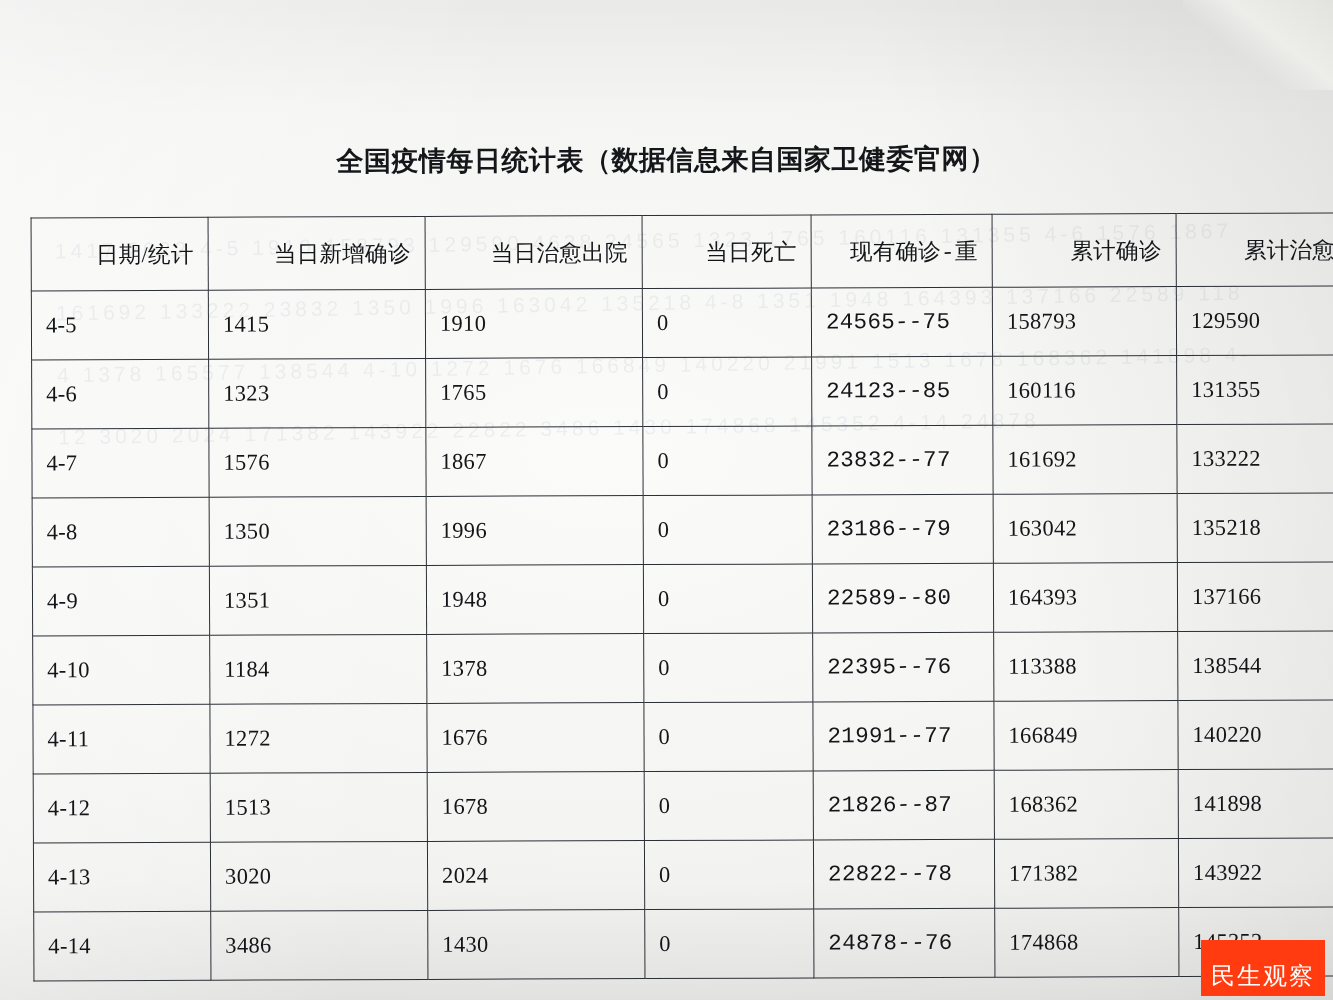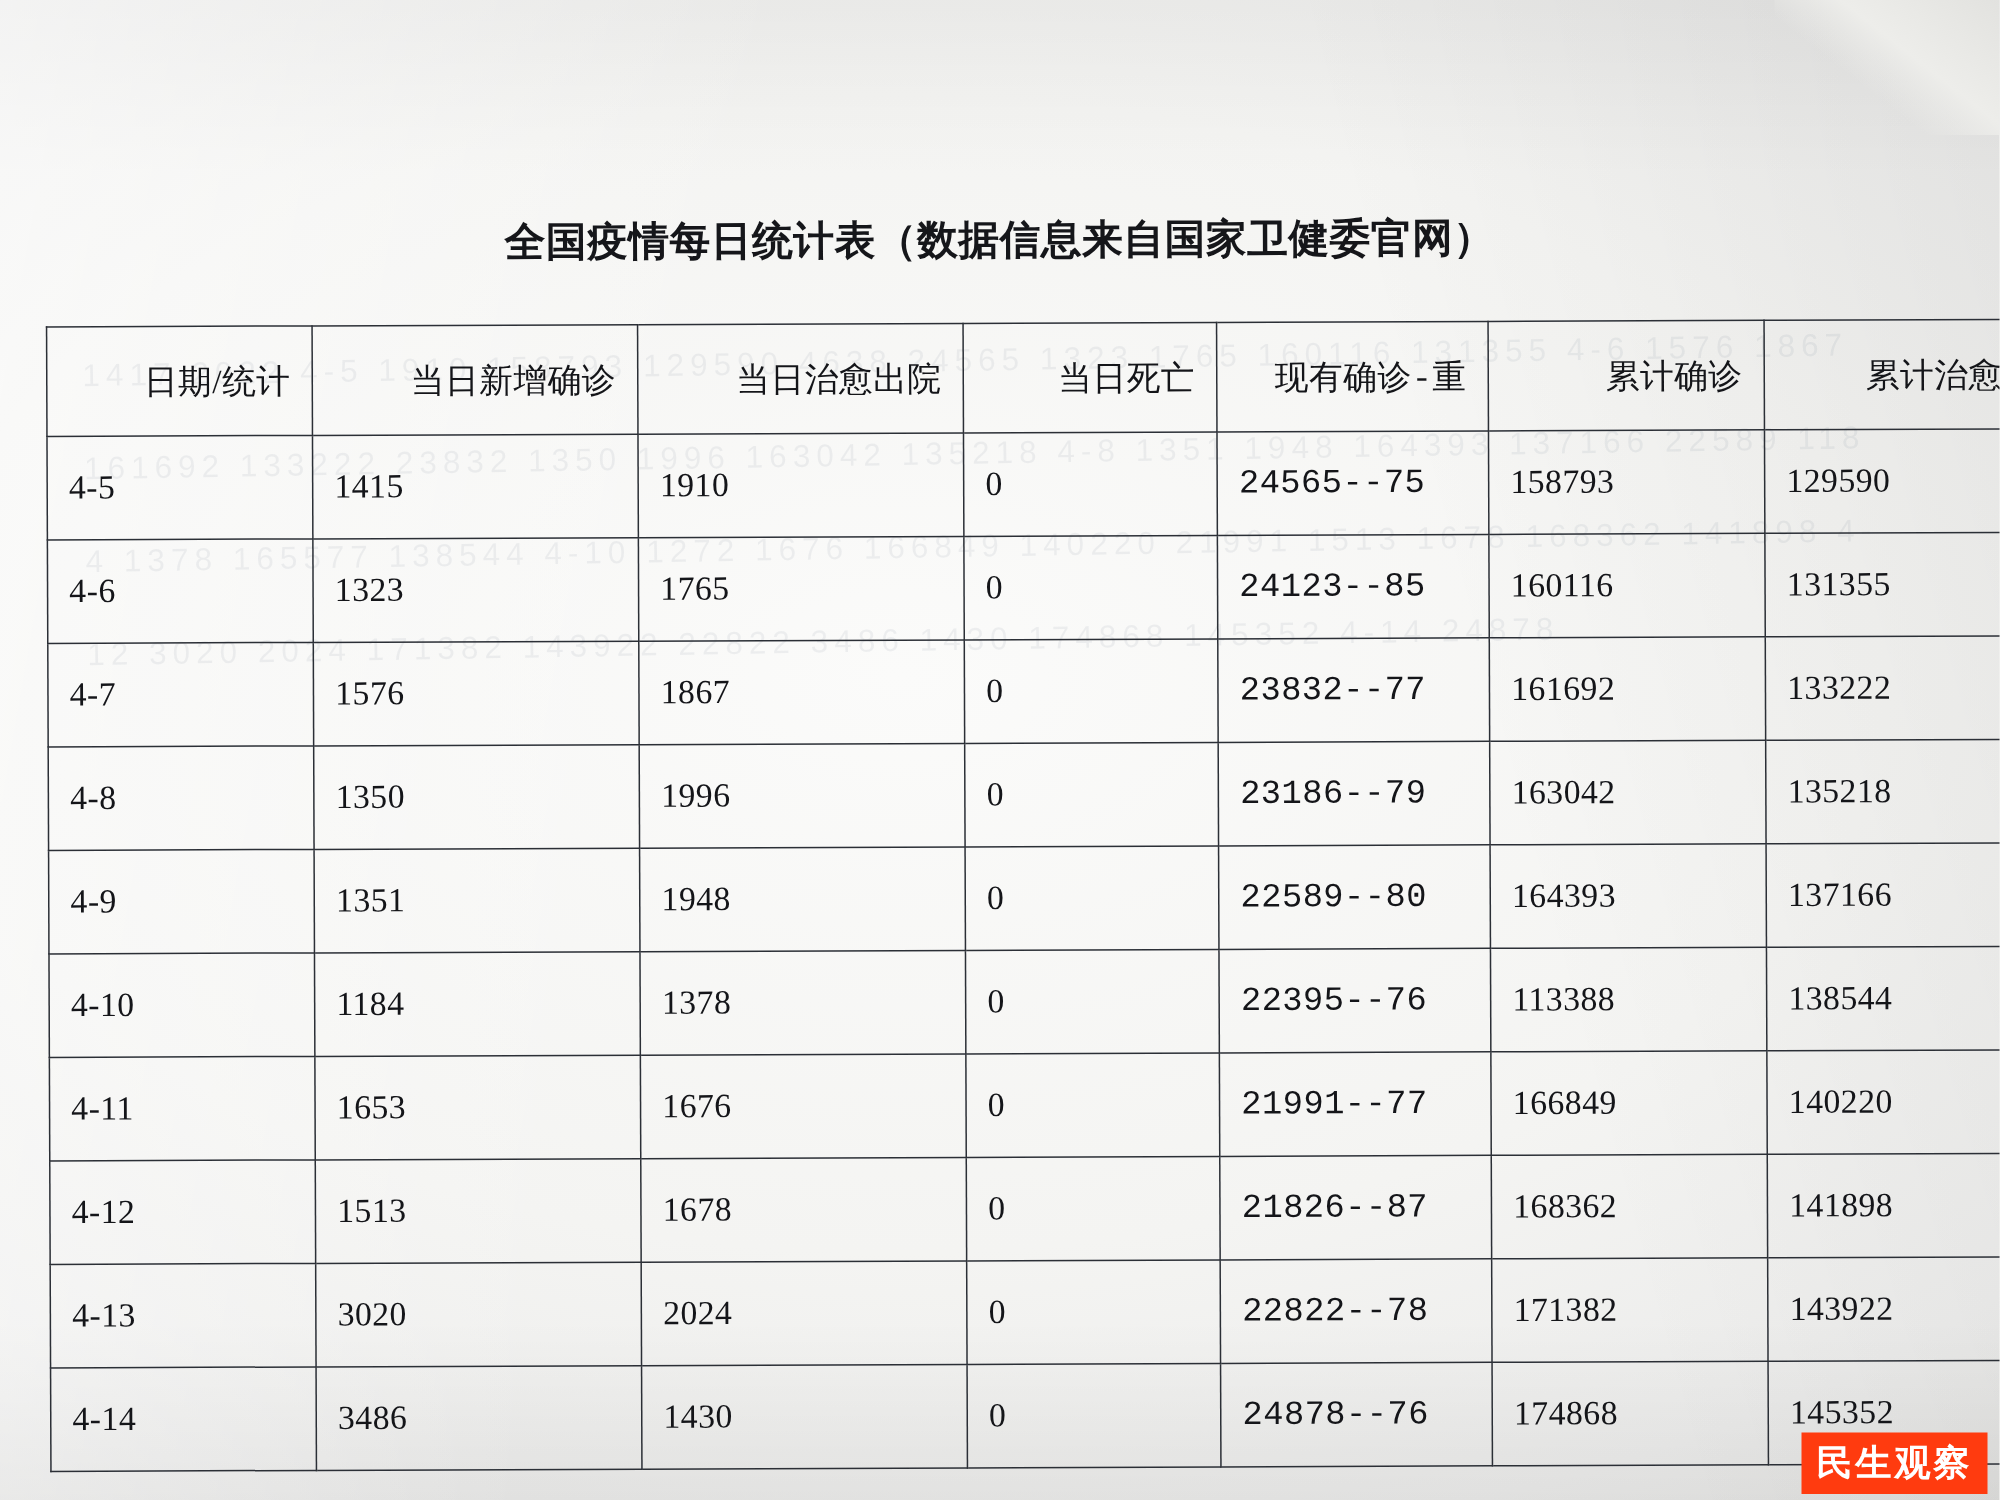--- a/index.html
+++ b/index.html
@@ -120,23 +120,23 @@
   .c6 { width: 190px; }
 
   .watermark {
     position: absolute;
     right: 8px;
     bottom: 4px;
     background: #ff3b0f;
     color: #ffffff;
     font-family: "Liberation Sans", "DejaVu Sans", sans-serif;
     font-size: 24px;
-    font-weight: bold;
+    font-weight: normal;
     letter-spacing: 2px;
-    padding: 9px 10px 8px 10px;
+    padding: 24px 10px 8px 10px;
     line-height: 1;
   }
 </style>
 </head>
 <body>
 
 <div class="paper"></div>
 <div class="bleed">1417 2022 4-5 1910 158793 129590 4638 24565 1323 1765 160116 131355 4-6 1576 1867 161692 133222 23832 1350 1996 163042 135218 4-8 1351 1948 164393 137166 22589 1184 1378 165577 138544 4-10 1272 1676 166849 140220 21991 1513 1678 168362 141898 4-12 3020 2024 171382 143922 22822 3486 1430 174868 145352 4-14 24878</div>
 <div class="corner-fold"></div>
 
@@ -214,21 +214,21 @@
           <td class="c1">1184</td>
           <td class="c2">1378</td>
           <td class="c3">0</td>
           <td class="c4">22395--76</td>
           <td class="c5">113388</td>
           <td class="c6">138544</td>
 
         </tr>
         <tr>
           <td class="c0">4-11</td>
-          <td class="c1">1653</td>
+          <td class="c1">1272</td>
           <td class="c2">1676</td>
           <td class="c3">0</td>
           <td class="c4">21991--77</td>
           <td class="c5">166849</td>
           <td class="c6">140220</td>
 
         </tr>
         <tr>
           <td class="c0">4-12</td>
           <td class="c1">1513</td>

